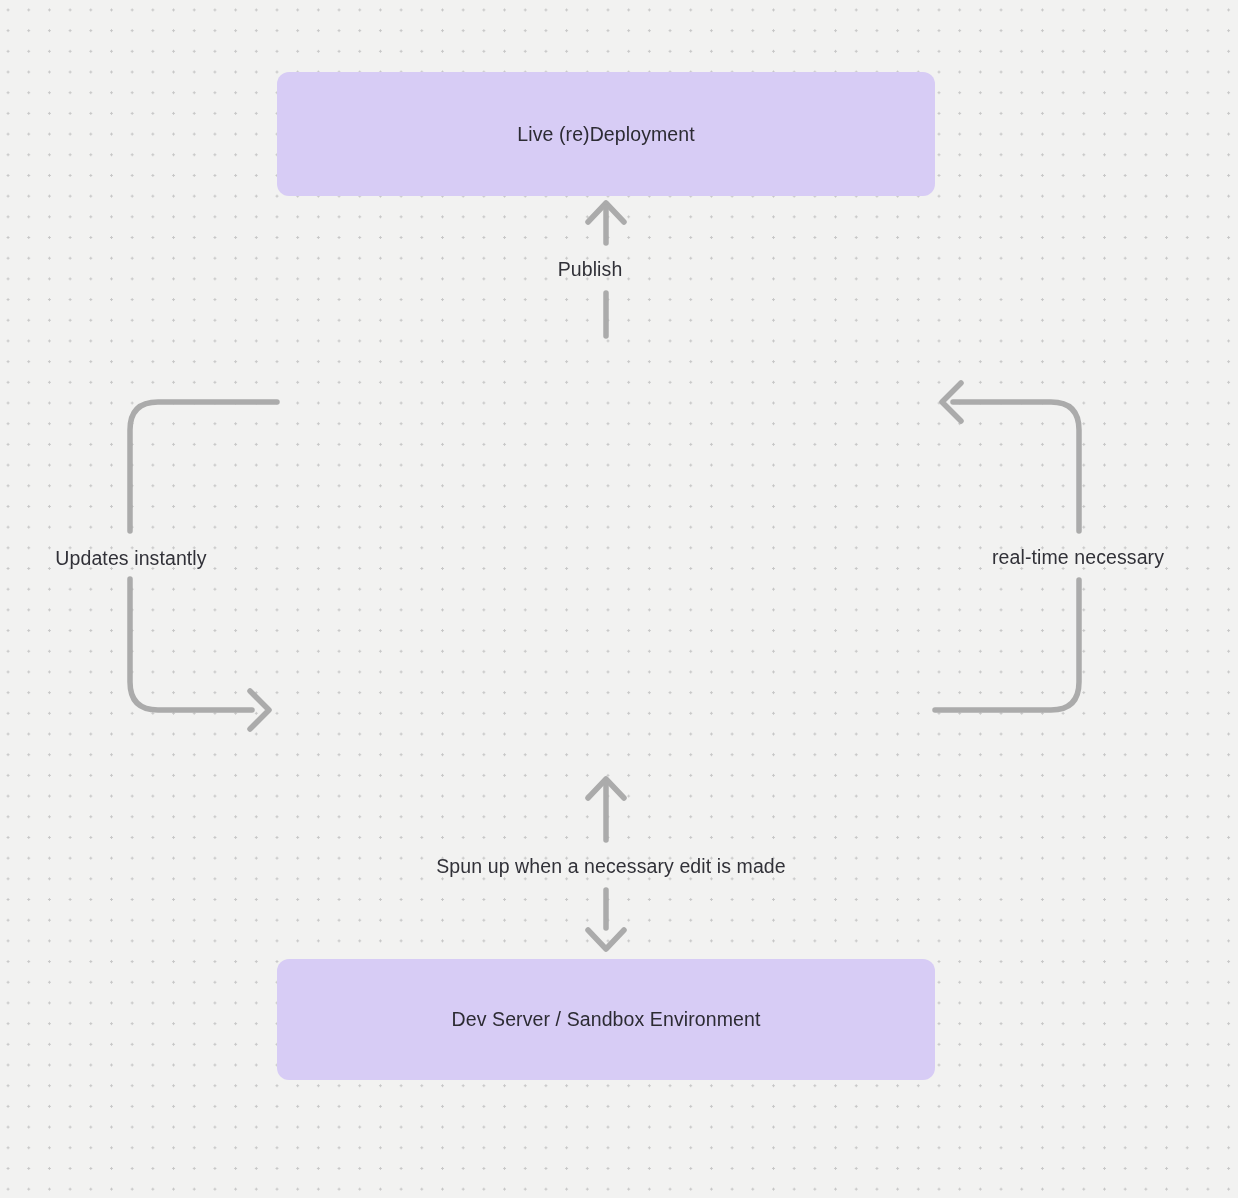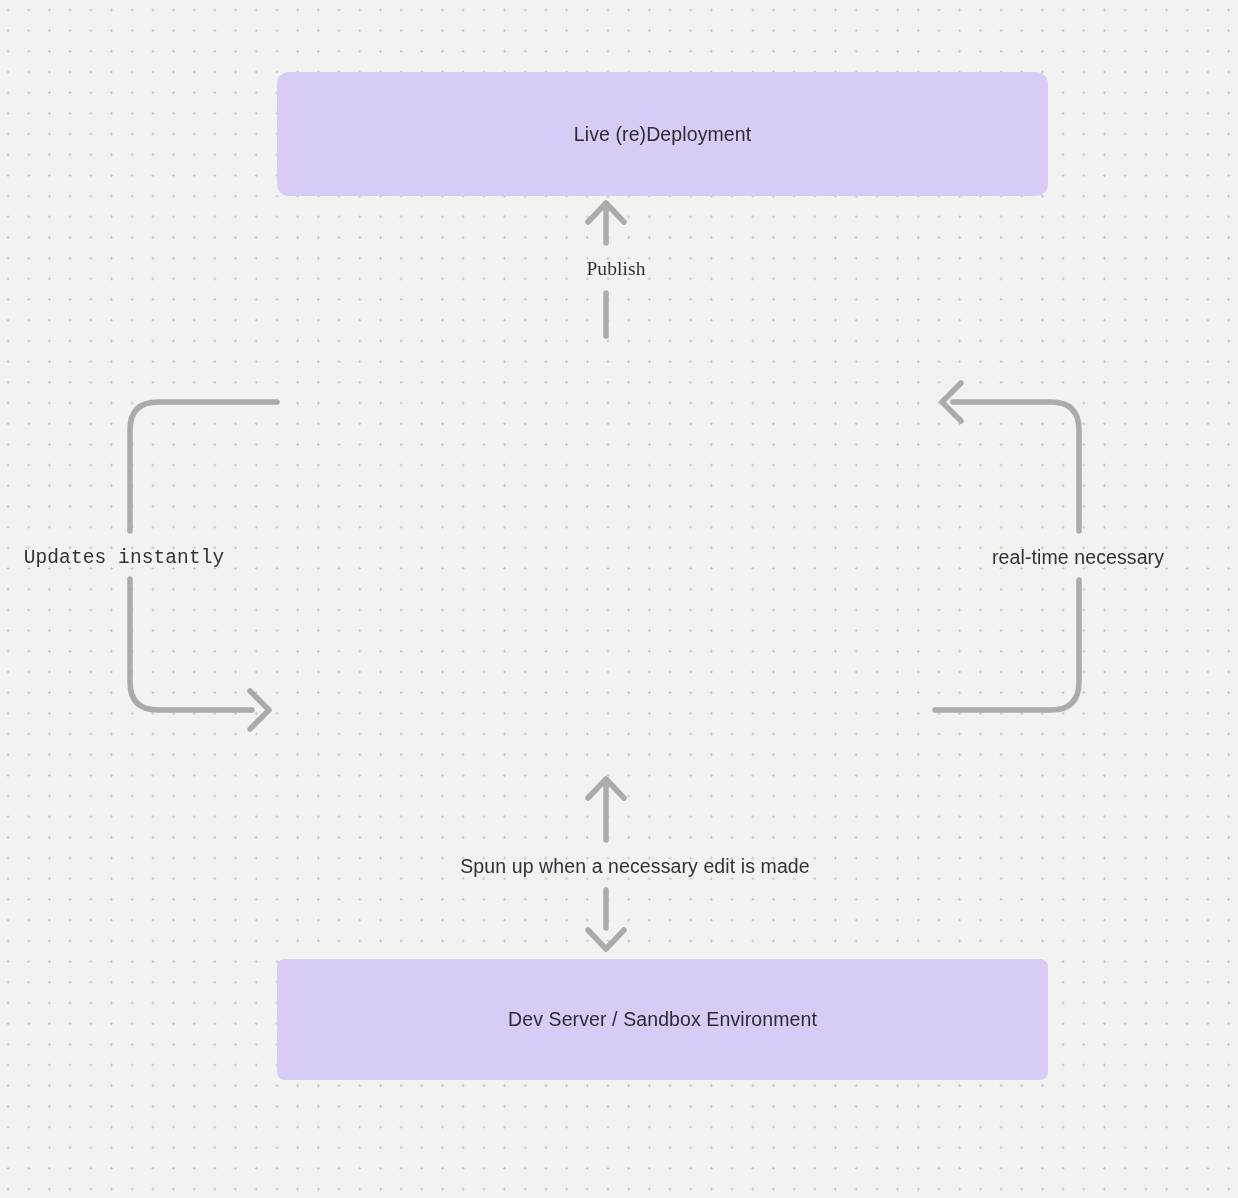--- a/index.html
+++ b/index.html
@@ -34,47 +34,47 @@
   .arrows path {
     fill: none;
     stroke: var(--arrow);
     stroke-width: 5.5;
     stroke-linecap: round;
     stroke-linejoin: round;
   }
   .node {
     position: absolute;
     left: 277px;
-    width: 771px;
+    width: 658px;
     background: var(--node-fill);
     border-radius: 12px;
     display: flex;
     align-items: center;
     justify-content: center;
     color: var(--node-text);
     font-size: 19.5px;
     letter-spacing: 0.1px;
     text-align: center;
   }
   .node-1 { top: 72px;  height: 124px; }
   .node-2 { top: 342px; height: 121px; }
   .node-3 { top: 650px; height: 121px; }
-  .node-4 { top: 959px; height: 121px; border-radius: 8px; }
+  .node-4 { top: 959px; height: 121px; }
   .edge-label {
     position: absolute;
     transform: translate(-50%, -50%);
     white-space: nowrap;
     color: var(--edge-label-text);
     font-size: 19.5px;
     letter-spacing: 0.1px;
   }
-  .label-publish  { left: 616px;  top: 269px; font-family: Liberation Serif, serif; }
-  .label-updates  { left: 124px;  top: 558px; font-family: Liberation Mono, monospace; }
+  .label-publish  { left: 590px;  top: 269px; }
+  .label-updates  { left: 131px;  top: 558px; }
   .label-feedback { left: 1078px; top: 557px; }
-  .label-spun     { left: 635px;  top: 866px; }
+  .label-spun     { left: 611px;  top: 866px; }
 </style>
 </head>
 <body>
 
 <div class="canvas">
 
   <svg class="arrows" viewBox="0 0 1238 1198" xmlns="http://www.w3.org/2000/svg">
 
     <g>
       <path d="M588,222 L606,203 L624,222"></path>

